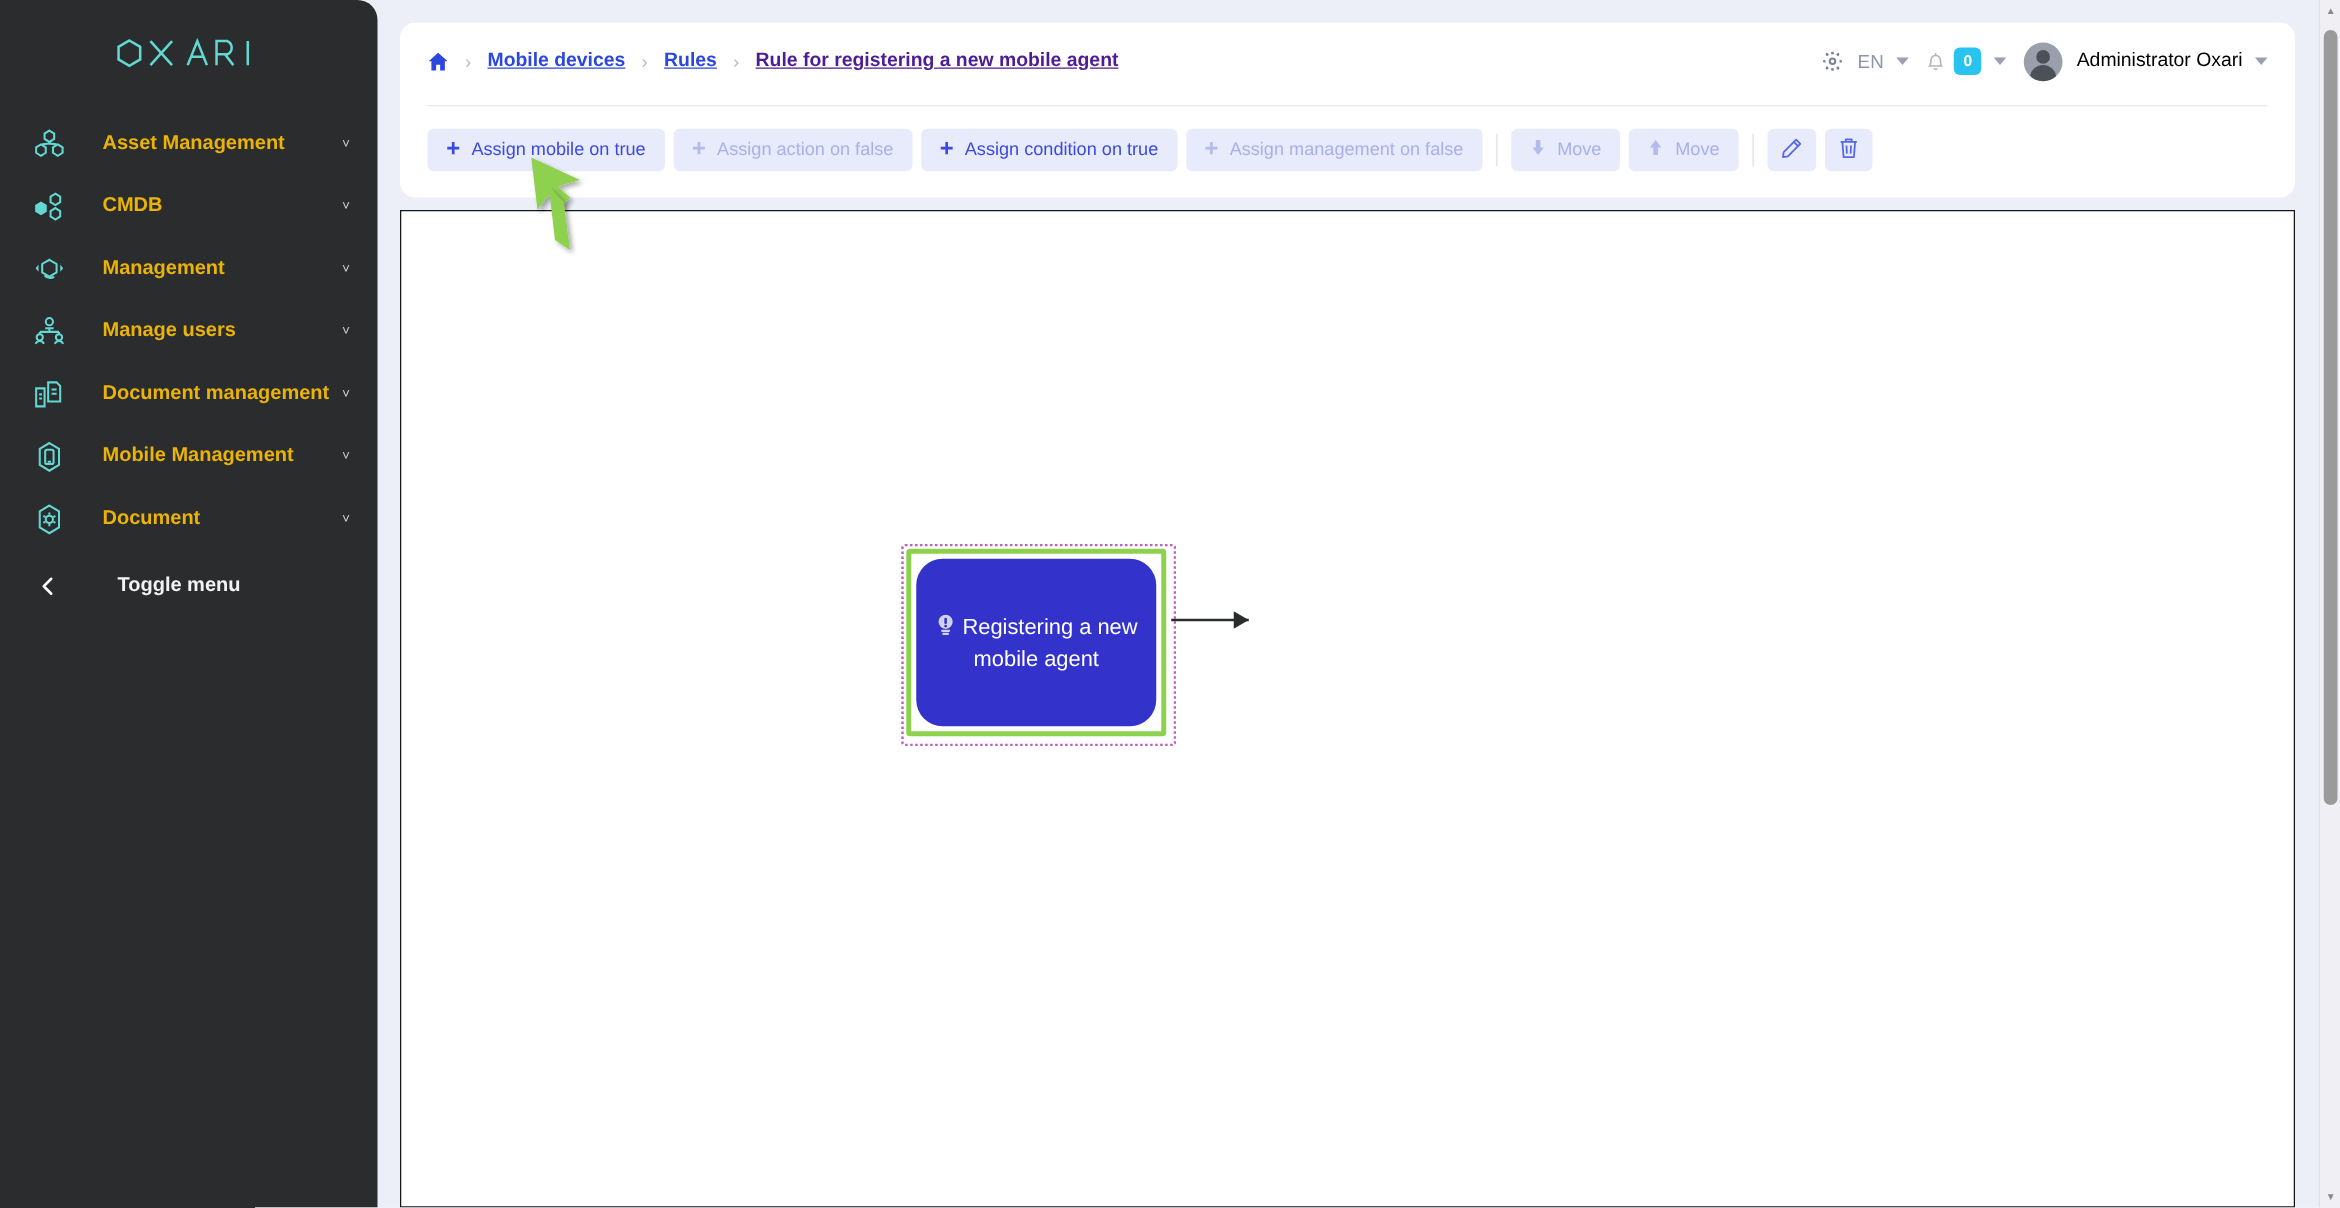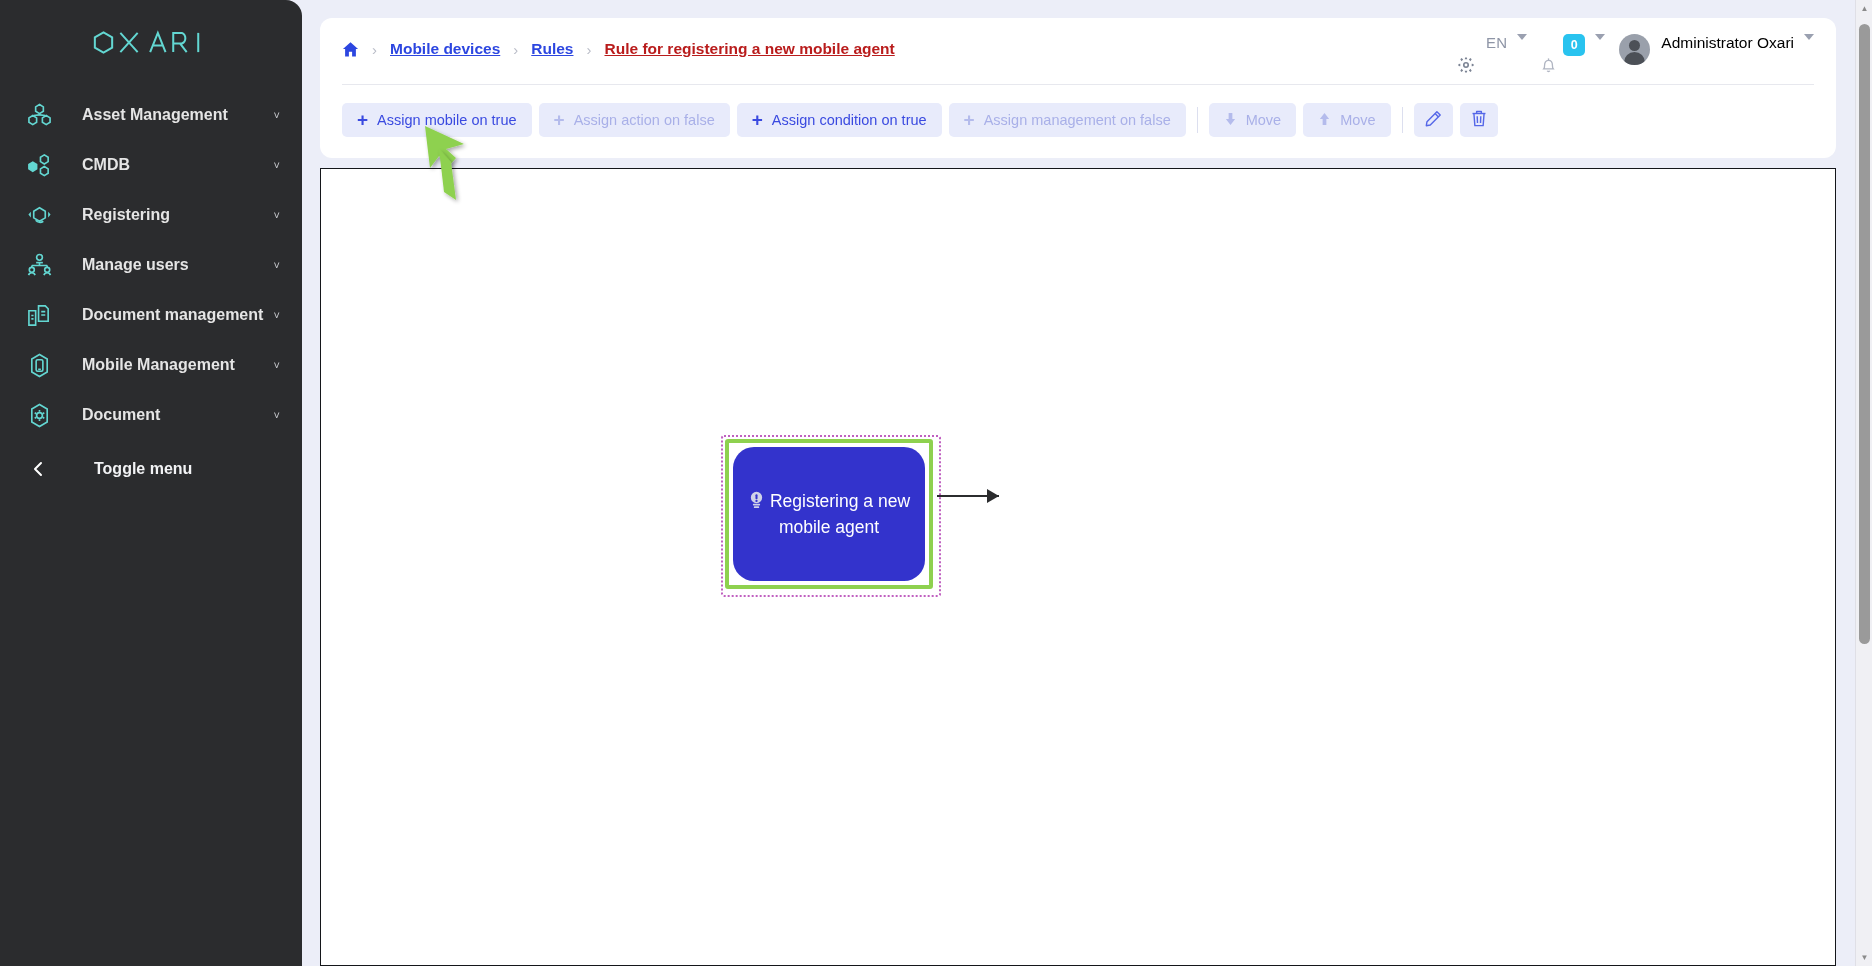--- a/index.html
+++ b/index.html
@@ -55,21 +55,21 @@
     cursor: pointer;
     position: relative;
   }
   .nav-icon {
     width: 34px; height: 30px;
     display: flex; align-items: center; justify-content: center;
     color: #63d7d2;
     flex: 0 0 34px;
   }
   .nav-label {
-    color: #e5e5e5;
+    color: #eab308;
     font-size: 16px;
     font-weight: bold;
     margin-left: 26px;
     white-space: nowrap;
   }
   .nav-caret {
     position: absolute;
     right: 22px;
     color: #c9cbcf;
     font-size: 11px;
@@ -123,32 +123,33 @@
   }
   .bc-link {
     color: #2c46e0;
     font-size: 15.5px;
     font-weight: bold;
     text-decoration: underline;
     cursor: pointer;
     white-space: nowrap;
   }
   .bc-current {
-    color: #b91c1c;
+    color: #4c1d95;
     font-size: 15.5px;
     font-weight: bold;
     text-decoration: underline;
     white-space: nowrap;
   }
   .header-right {
     position: absolute;
     right: 22px;
-    top: 16px;
+    top: 0;
     height: 62px;
     display: flex;
+    align-items: center;
     gap: 0px;
   }
   .hr-gear { color: #7c8494; display:flex; align-items:center; margin-right: 12px; cursor:pointer;}
   .hr-lang {
     color: #8e95a6; font-size: 15px; letter-spacing: .3px; cursor:pointer;
   }
   .caret-dn {
     width: 0; height: 0;
     border-left: 5px solid transparent;
     border-right: 5px solid transparent;
@@ -400,21 +401,21 @@
 
       <div class="nav-item">
         <span class="nav-icon">
           <svg width="25" height="25" viewBox="0 0 26 26" fill="none" stroke="#63d7d2" stroke-width="1.7">
             <polygon points="13,5 19,8.5 19,15.5 13,19 7,15.5 7,8.5"></polygon>
             <path d="M4 9 L4 15 L1.5 12 Z" fill="#63d7d2" stroke="none"></path>
             <path d="M22 9 L22 15 L24.5 12 Z" fill="#63d7d2" stroke="none"></path>
             <path d="M9 18 A6 6 0 0 0 17 19" stroke-width="1.7"></path>
           </svg>
         </span>
-        <span class="nav-label">Registering</span>
+        <span class="nav-label">Management</span>
         <span class="nav-caret">˅</span>
       </div>
 
       <div class="nav-item">
         <span class="nav-icon">
           <svg width="25" height="25" viewBox="0 0 26 26" fill="none" stroke="#63d7d2" stroke-width="1.7">
             <circle cx="13" cy="4.5" r="3"></circle>
             <path d="M9.5 10 L16.5 10"></path>
             <path d="M13 10 L13 13 M5 13 L21 13 M5 13 L5 15 M21 13 L21 15"></path>
             <circle cx="5" cy="17.5" r="2.6"></circle>

